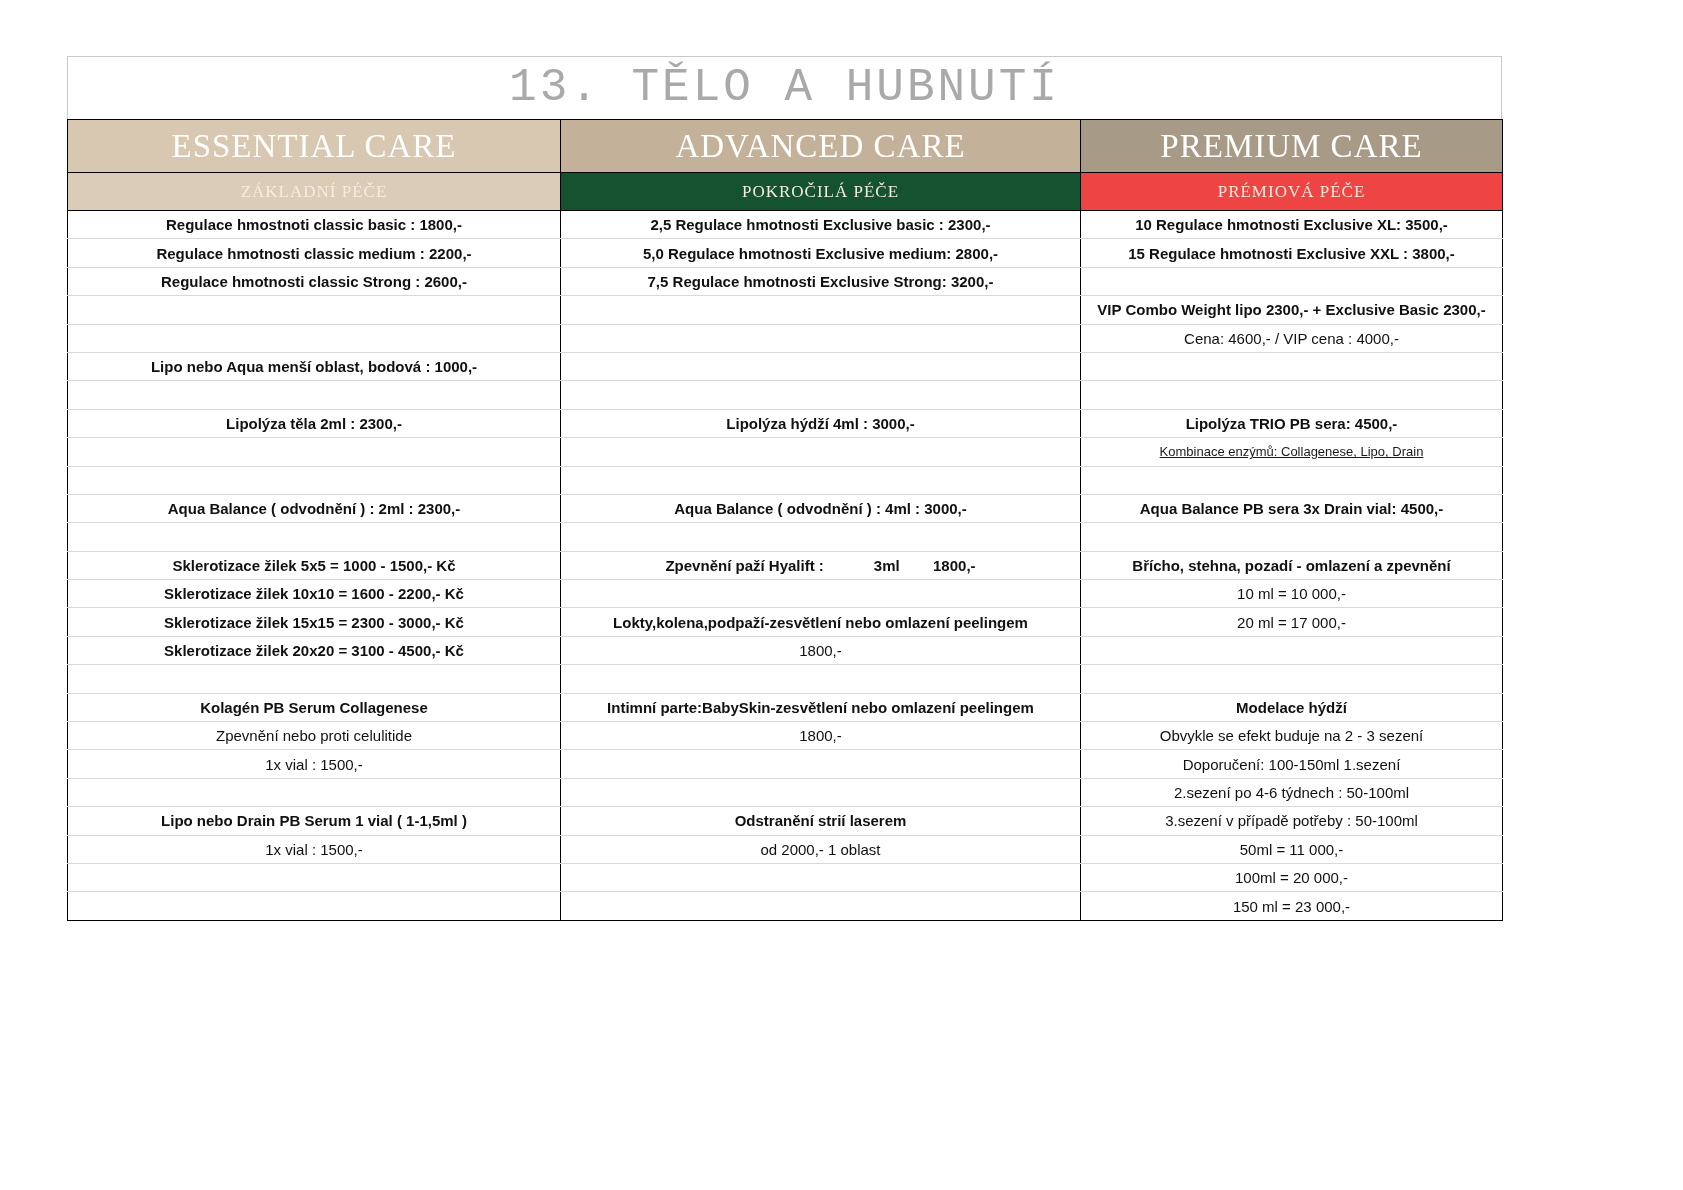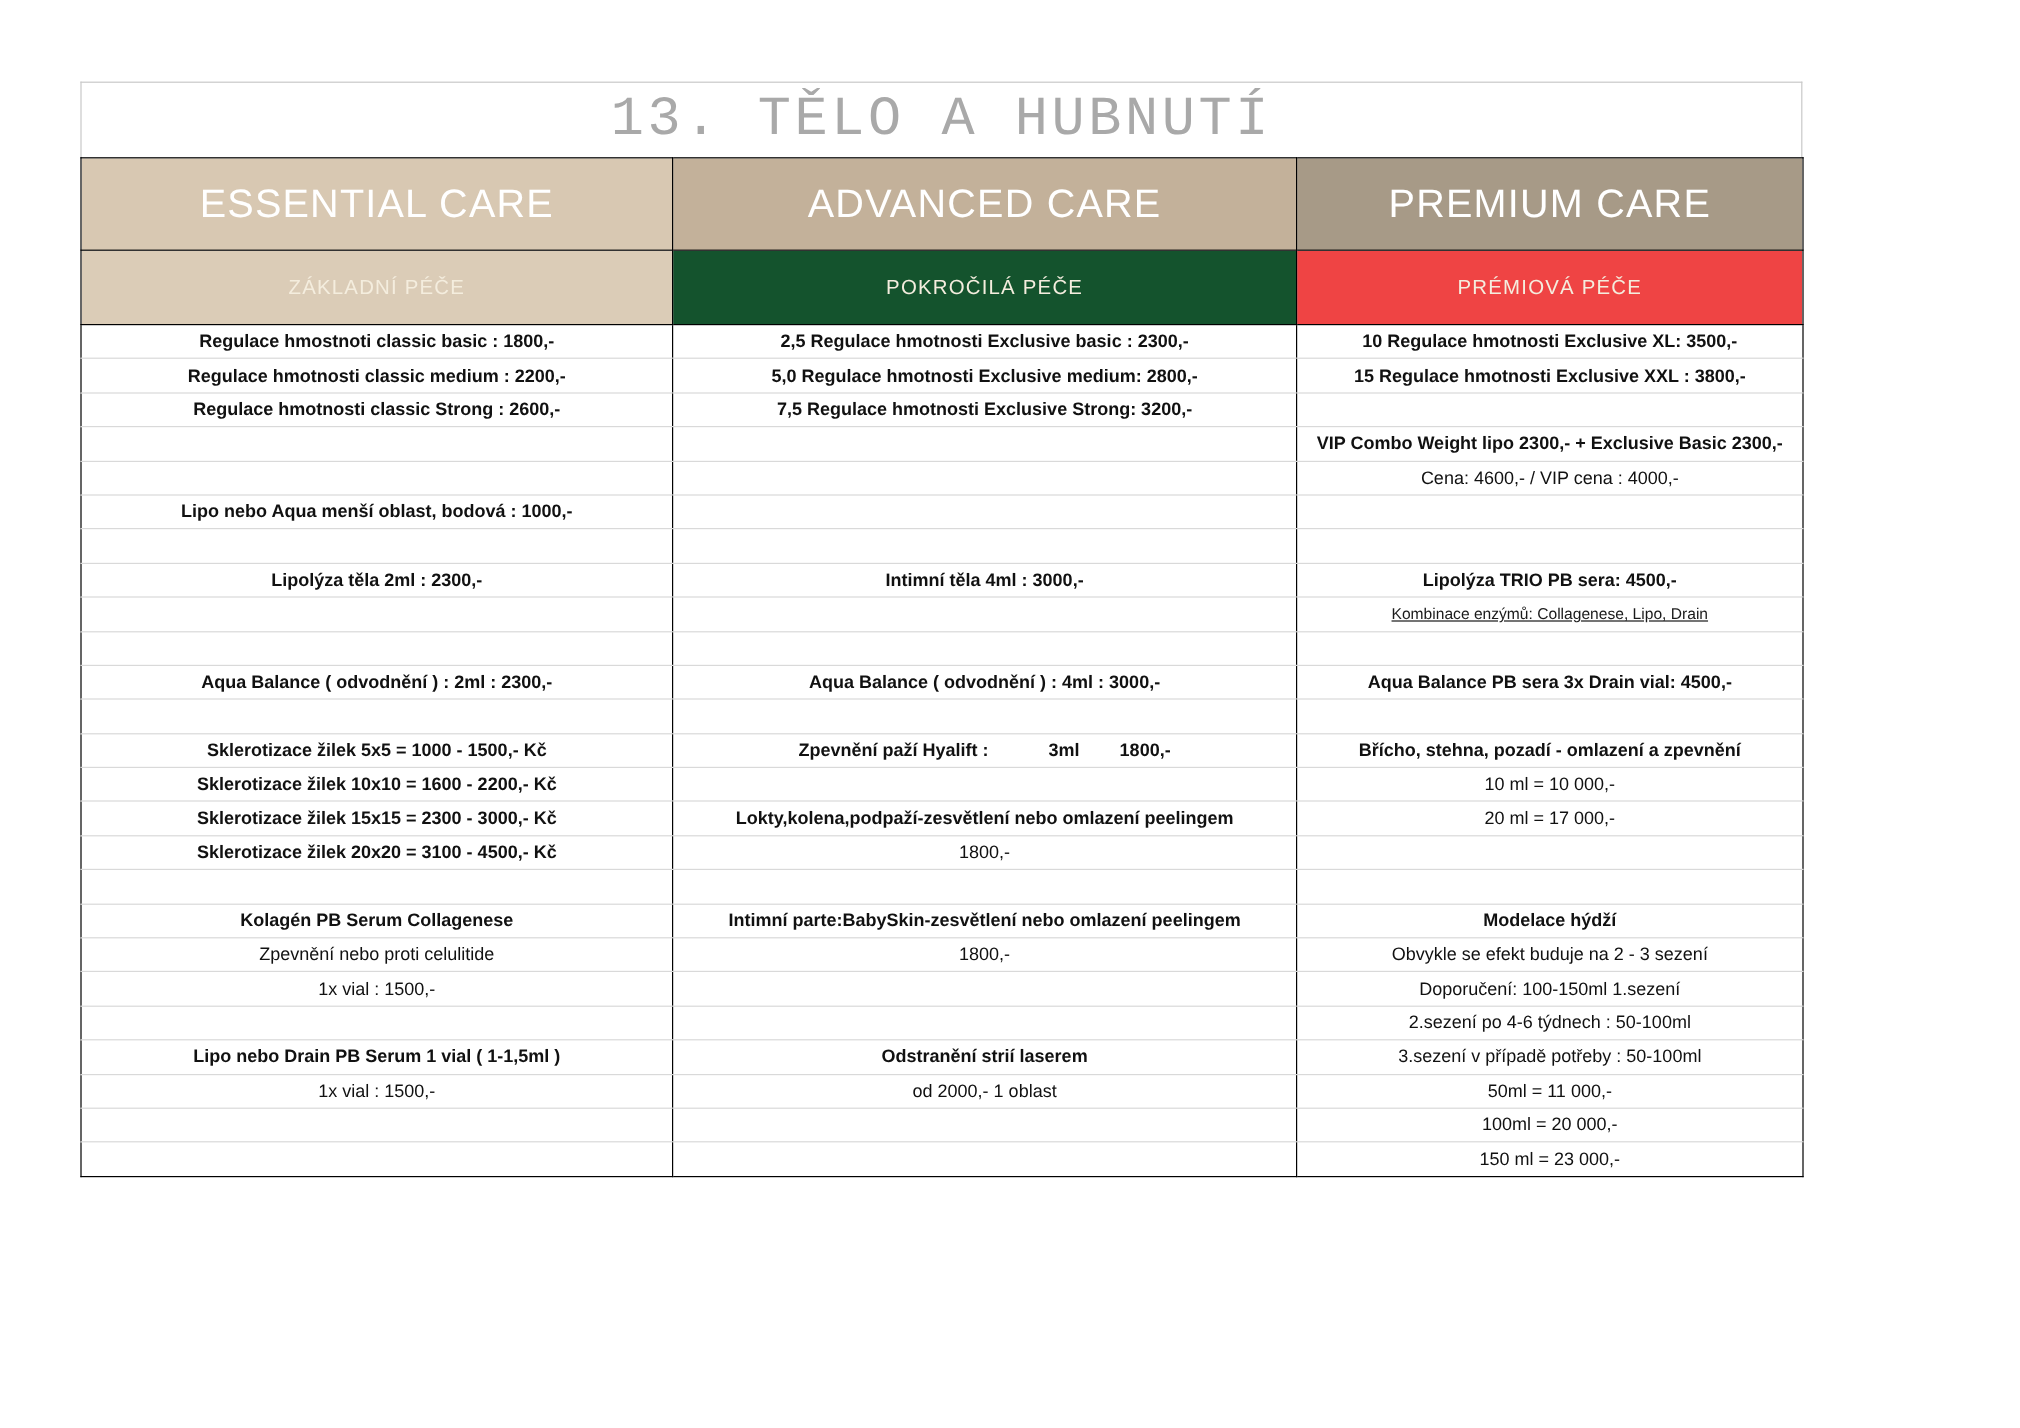--- a/index.html
+++ b/index.html
@@ -6,21 +6,21 @@
     margin: 0;
     padding: 0;
     background: #ffffff;
     width: 1683px;
     height: 1190px;
     font-family: "Liberation Sans", sans-serif;
   }
   .sheet {
     position: absolute;
     left: 67px;
-    top: 68px;
+    top: 56px;
     width: 1435px;
   }
   .title-box {
     box-sizing: border-box;
     height: 63px;
     border: 1px solid #c9c9c9;
     border-bottom: none;
     display: flex;
     align-items: center;
     justify-content: center;
@@ -30,23 +30,23 @@
     color: #a9a9a9;
     white-space: pre;
     overflow: hidden;
   }
   table.price-table {
     border-collapse: collapse;
     table-layout: fixed;
     width: 1435px;
   }
   thead th {
-    font-family: Liberation Sans, sans-serif;
+    font-family: Liberation Serif, serif;
     font-weight: normal;
-    padding: 12px;
+    padding: 0;
     white-space: pre;
     overflow: hidden;
   }
   th.hdr {
     height: 52px;
     border: 1px solid #000000;
     color: #ffffff;
     font-size: 33px;
     letter-spacing: 1px;
   }
@@ -134,21 +134,21 @@
           <td></td>
           <td></td>
         </tr>
         <tr>
           <td></td>
           <td></td>
           <td></td>
         </tr>
         <tr>
           <td class="b">Lipolýza těla 2ml : 2300,-</td>
-          <td class="b">Intimní těla 4ml : 3000,-</td>
+          <td class="b">Lipolýza hýdží 4ml : 3000,-</td>
           <td class="b">Lipolýza TRIO PB sera: 4500,-</td>
         </tr>
         <tr>
           <td></td>
           <td></td>
           <td class="s">Kombinace enzýmů: Collagenese, Lipo, Drain</td>
         </tr>
         <tr>
           <td></td>
           <td></td>

